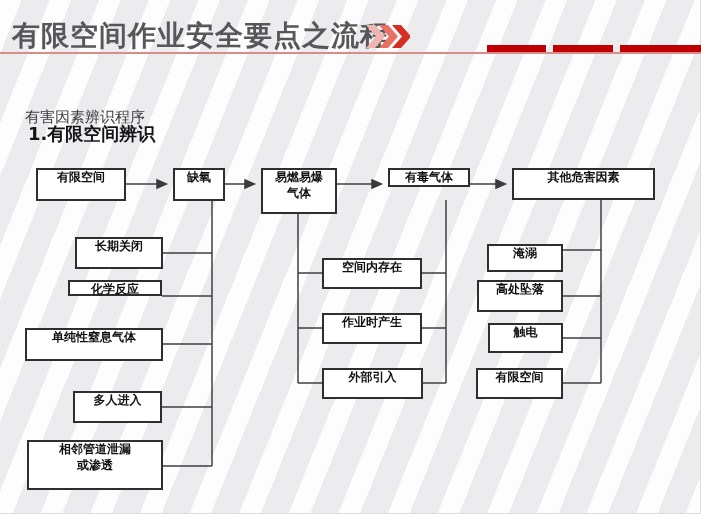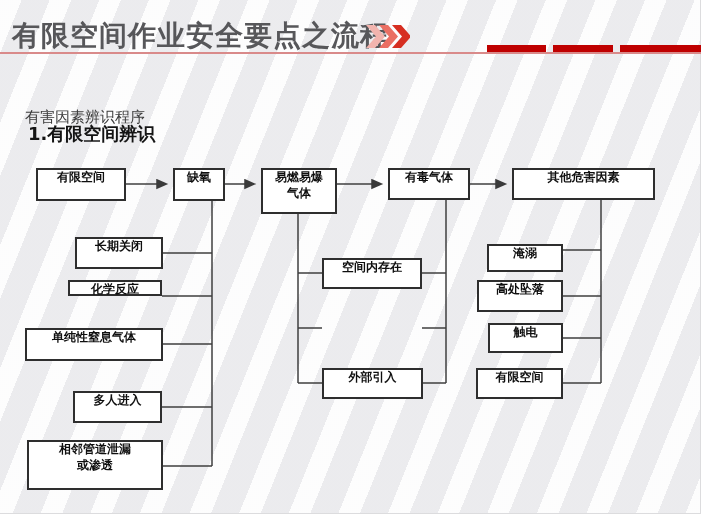--- a/index.html
+++ b/index.html
@@ -79,21 +79,21 @@
   <div class="node" style="left:36px;top:168px;width:90px;height:33px">
     <span>有限空间</span>
   </div>
   <div class="node" style="left:173px;top:168px;width:52px;height:33px">
     <span>缺氧</span>
   </div>
   <div class="node" style="left:261px;top:168px;width:76px;height:46px">
     <span>易燃易爆</span>
     <span>气体</span>
   </div>
-  <div class="node" style="left:388px;top:168px;width:82px;height:32px">
+  <div class="node" style="left:388px;top:168px;width:82px;height:19px">
     <span>有毒气体</span>
   </div>
   <div class="node" style="left:512px;top:168px;width:143px;height:32px">
     <span>其他危害因素</span>
   </div>
 
   <div class="node" style="left:75px;top:237px;width:88px;height:32px">
     <span>长期关闭</span>
   </div>
   <div class="node" style="left:68px;top:280px;width:94px;height:16px">
@@ -106,20 +106,23 @@
     <span>多人进入</span>
   </div>
   <div class="node" style="left:27px;top:440px;width:136px;height:50px">
     <span>相邻管道泄漏</span>
     <span>或渗透</span>
   </div>
 
   <div class="node" style="left:322px;top:258px;width:100px;height:31px">
     <span>空间内存在</span>
   </div>
+  <div class="node" style="left:322px;top:313px;width:100px;height:31px">
+    <span>作业时产生</span>
+  </div>
   <div class="node" style="left:322px;top:368px;width:101px;height:31px">
     <span>外部引入</span>
   </div>
 
   <div class="node" style="left:487px;top:244px;width:76px;height:28px">
     <span>淹溺</span>
   </div>
   <div class="node" style="left:488px;top:323px;width:75px;height:30px">
     <span>触电</span>
   </div>

